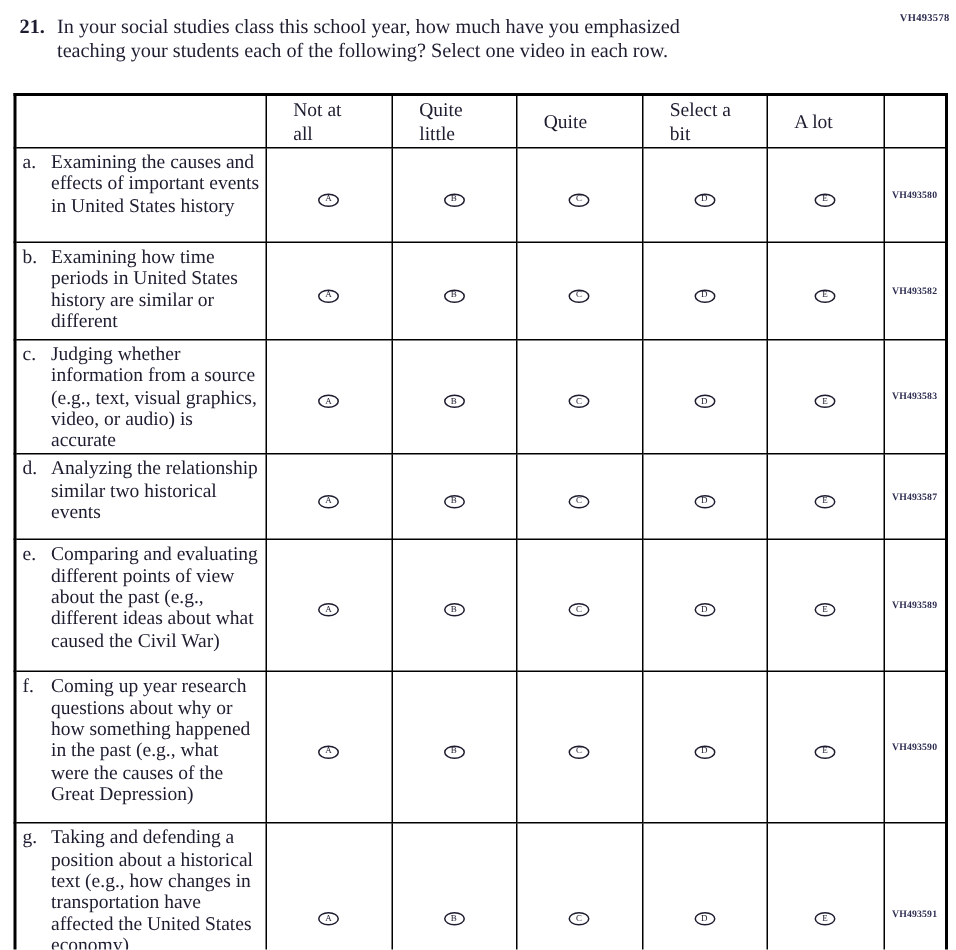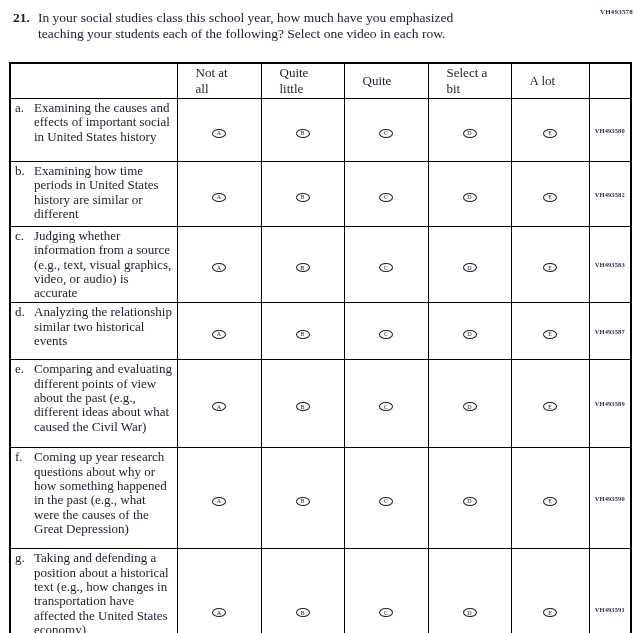--- a/index.html
+++ b/index.html
@@ -163,21 +163,21 @@
       <th class="opt-head">A lot</th>
       <th class="code-head"></th>
     </tr>
   </thead>
   <tbody>
 
     <tr class="row-a">
       <td class="stmt">
         <div class="stmt-flex">
           <span class="stmt-letter">a.</span>
-          <span class="stmt-text">Examining the causes and effects of important social in United States history</span>
+          <span class="stmt-text">Examining the causes and effects of important events in United States history</span>
         </div>
       </td>
       <td class="opt"><span class="oval">
             <span>A</span>
           </span></td>
       <td class="opt"><span class="oval">
             <span>B</span>
           </span></td>
       <td class="opt"><span class="oval">
             <span>C</span>

